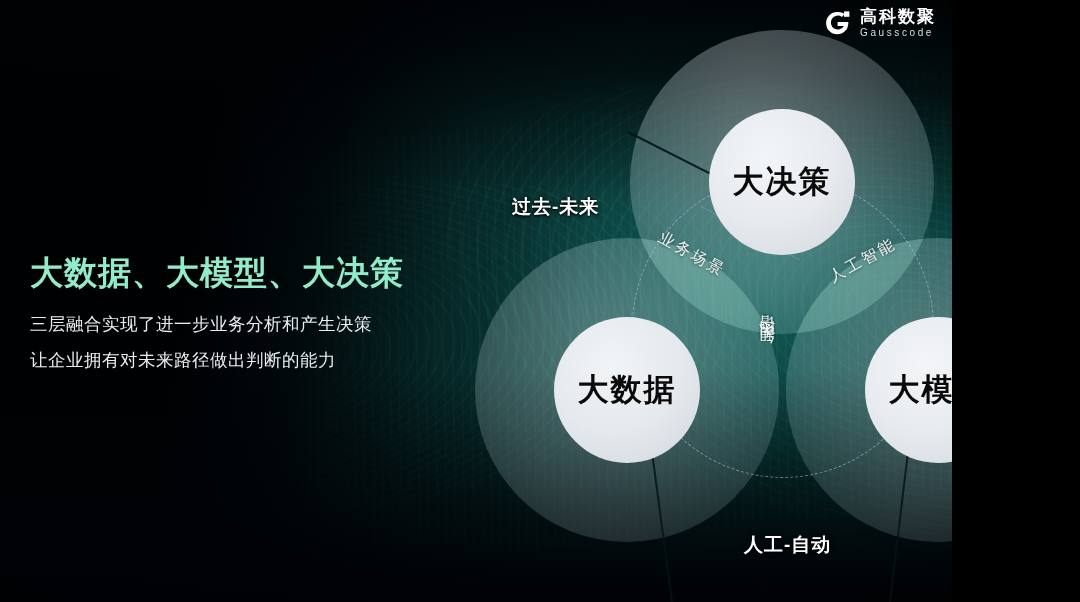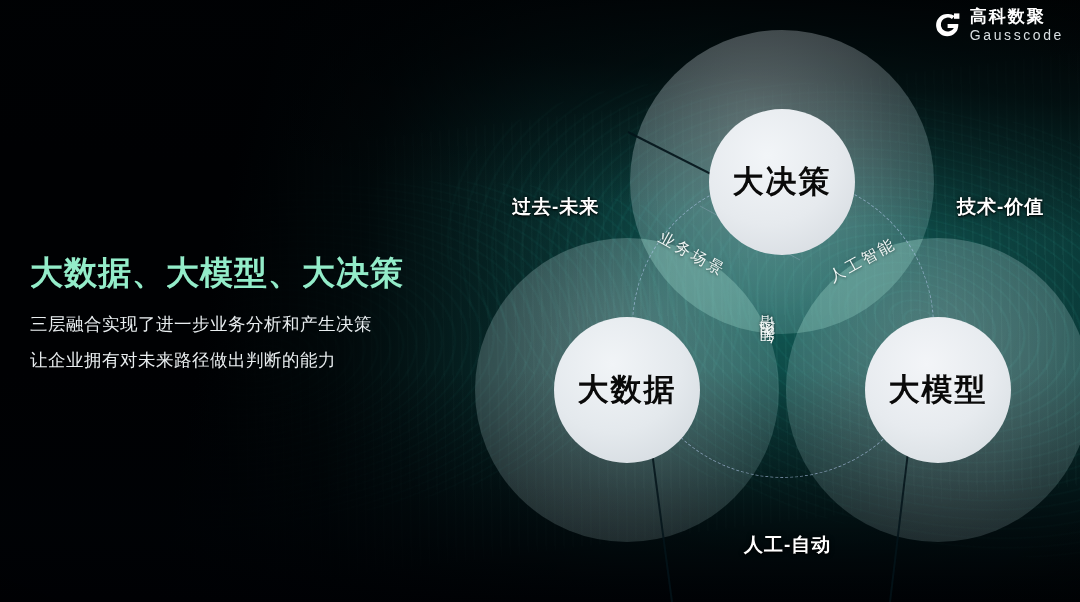--- a/index.html
+++ b/index.html
@@ -1,19 +1,19 @@
 <!DOCTYPE html>
 <html><head>
 <meta charset="utf-8">
 <style>
   html,body{margin:0;padding:0;background:#000;}
   body{width:1080px;height:602px;overflow:hidden;
        font-family:"Liberation Sans","DejaVu Sans",sans-serif;}
 
-  #slide{position:relative;width:1080px;height:602px;overflow:hidden;
+  #slide{position:relative;width:952px;height:602px;overflow:hidden;
          background:#0f766e;}
 
   
   .bg-base{position:absolute;inset:0;
     background:
       radial-gradient(120% 90% at 78% 46%, #0e4744 0%, #093433 34%, #041b1d 58%, #010708 82%, #000305 100%),
       linear-gradient(90deg,#000204 0%,#000305 16%,#031417 38%,#062a2b 62%,#02191c 84%,#010a0c 100%);
   }
   .bg-dark-left{position:absolute;inset:0;
     background:linear-gradient(100deg,#000103 0%,#000103 22%,rgba(0,3,5,.86) 34%,rgba(0,5,8,.35) 47%,rgba(0,0,0,0) 60%);
@@ -111,21 +111,21 @@
     text-shadow:0 0 5px rgba(0,0,0,.85),0 1px 2px rgba(0,0,0,.9);}
   .o-past{left:512px;top:194px;}
   .o-tech{left:957px;top:194px;}
   .o-auto{left:744px;top:532px;}
 
   
   .logo{position:absolute;right:16px;top:8px;display:flex;align-items:center;gap:9px;}
   .logo-mark{width:27px;height:27px;position:relative;flex:0 0 auto;}
   .logo-txt{display:flex;flex-direction:column;line-height:1;}
   .logo-cn{font-size:17px;font-weight:bold;color:#fff;letter-spacing:2px;}
-  .logo-en{font-size:14px;color:#d9dfe2;letter-spacing:2.6px;margin-top:3px;}
+  .logo-en{font-size:10px;color:#d9dfe2;letter-spacing:2.6px;margin-top:3px;}
 </style>
 </head>
 <body>
 
 <div id="slide">
 
   <div class="bg-base"></div>
   <div class="glow-teal"></div>
   <div class="ripples"></div>
   <div class="ripples2"></div>

